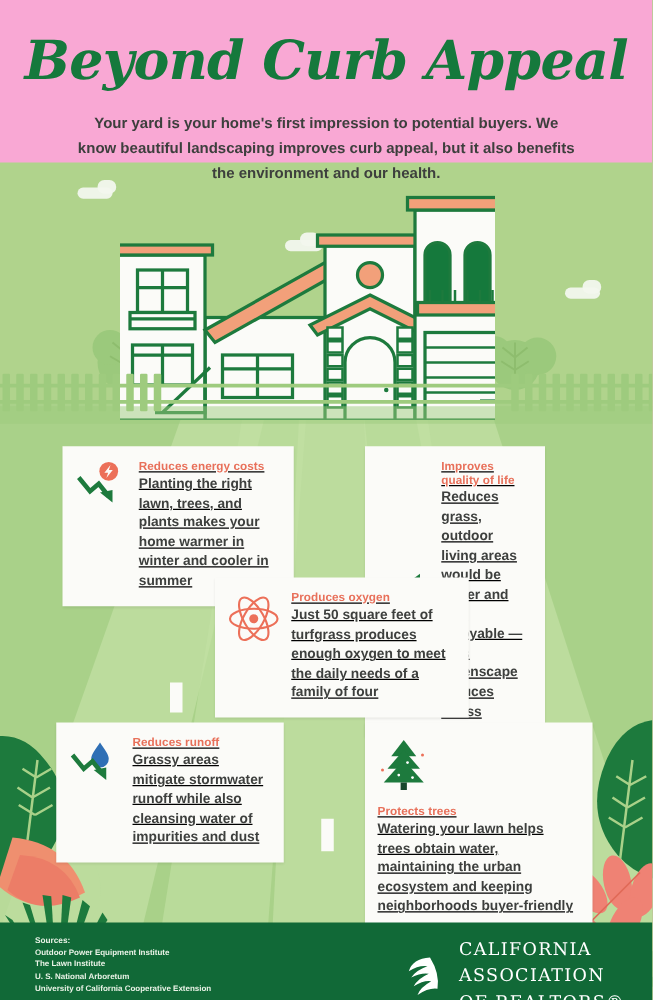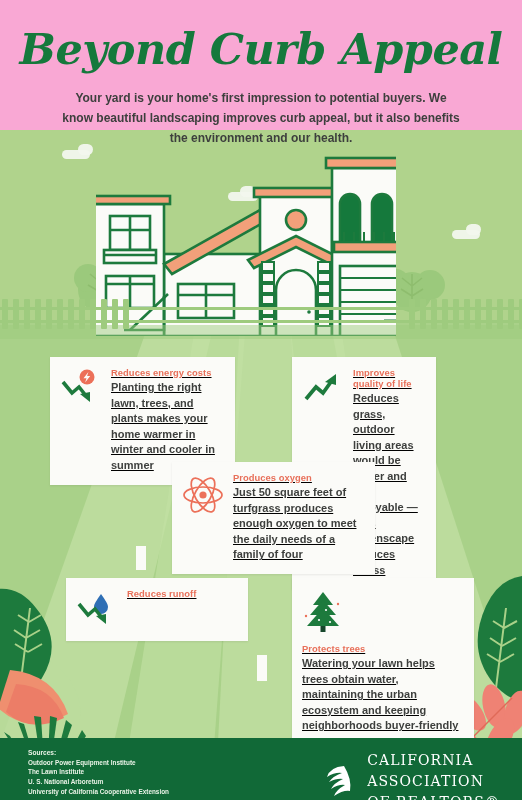--- a/index.html
+++ b/index.html
@@ -52,23 +52,23 @@
     text-decoration:underline;
   }
   .card .ico { width:42px; flex:0 0 42px; display:flex; align-items:center; justify-content:center; padding-top:2px; }
   .card .txt { flex:1; }
   .card h3 { font-size:9.4px; font-weight:700; color:#e8705a; margin-bottom:2px; letter-spacing:.05px; }
   .card p { font-size:11px; font-weight:700; line-height:1.42; color:#3d3f3d; }
 
   .stem { position:absolute; width:10px; background:#fbfbf8; z-index:19; }
 
   #card-energy { left:50px; top:357px; width:185px; }
-  #card-quality { left:292px; top:357px; width:144px; }
+  #card-quality { left:292px; top:357px; width:144px;align-items:center; }
   #card-oxygen { left:172px; top:462px; width:203px; }
-  #card-runoff { left:66px; top:578px; width:182px; }
+  #card-runoff { left:45px; top:578px; width:182px; }
   #card-trees  { left:292px; top:578px; width:182px;flex-direction:column; }
 
   
   .footer { position:absolute; bottom:0; left:0; width:522px; height:62px; background:#116937; z-index:40; }
   .sources { position:absolute; left:28px; top:11px; color:#eaf3e7; }
   .sources .lbl { font-size:6.6px; font-weight:700; margin-bottom:1.5px; }
   .sources .ln { font-size:6.4px; font-weight:700; line-height:1.52; }
   .logo { position:absolute; right:22px; top:12px; display:flex; align-items:center; gap:9px; }
   .logo-text { color:#ffffff; font-family:"DejaVu Serif","Liberation Serif",serif;
     font-size:14px; letter-spacing:1.1px; line-height:1.5; }
@@ -353,20 +353,21 @@
   <div class="card" id="card-runoff">
     <div class="ico">
       <svg width="42" height="40" viewBox="0 0 42 40">
         <path d="M25 4 C29.5 10.5 32 14 32 17 a7 7 0 0 1 -14 0 c0 -3 2.5 -6.5 7 -13 Z" fill="#2f6fb5"></path>
         <path d="M3 14 L12 25 L19 19 L27 29" fill="none" stroke="#1d7a3d" stroke-width="3.6" stroke-linejoin="miter"></path>
         <path d="M30 34 L30 24 L20 26 Z" fill="#1d7a3d"></path>
       </svg>
     </div>
     <div class="txt">
       <h3>Reduces runoff</h3>
+      <p>Grassy areas mitigate stormwater runoff while also cleansing water of impurities and dust</p>
     </div>
   </div>
 
   <div class="card" id="card-trees">
     <div class="ico">
       <svg width="42" height="44" viewBox="0 0 42 44">
         <g fill="#1d7a3d">
           <path d="M21 2 L31 15 L11 15 Z"></path>
           <path d="M21 10 L34 25 L8 25 Z"></path>
           <path d="M21 18 L37 36 L5 36 Z"></path>

